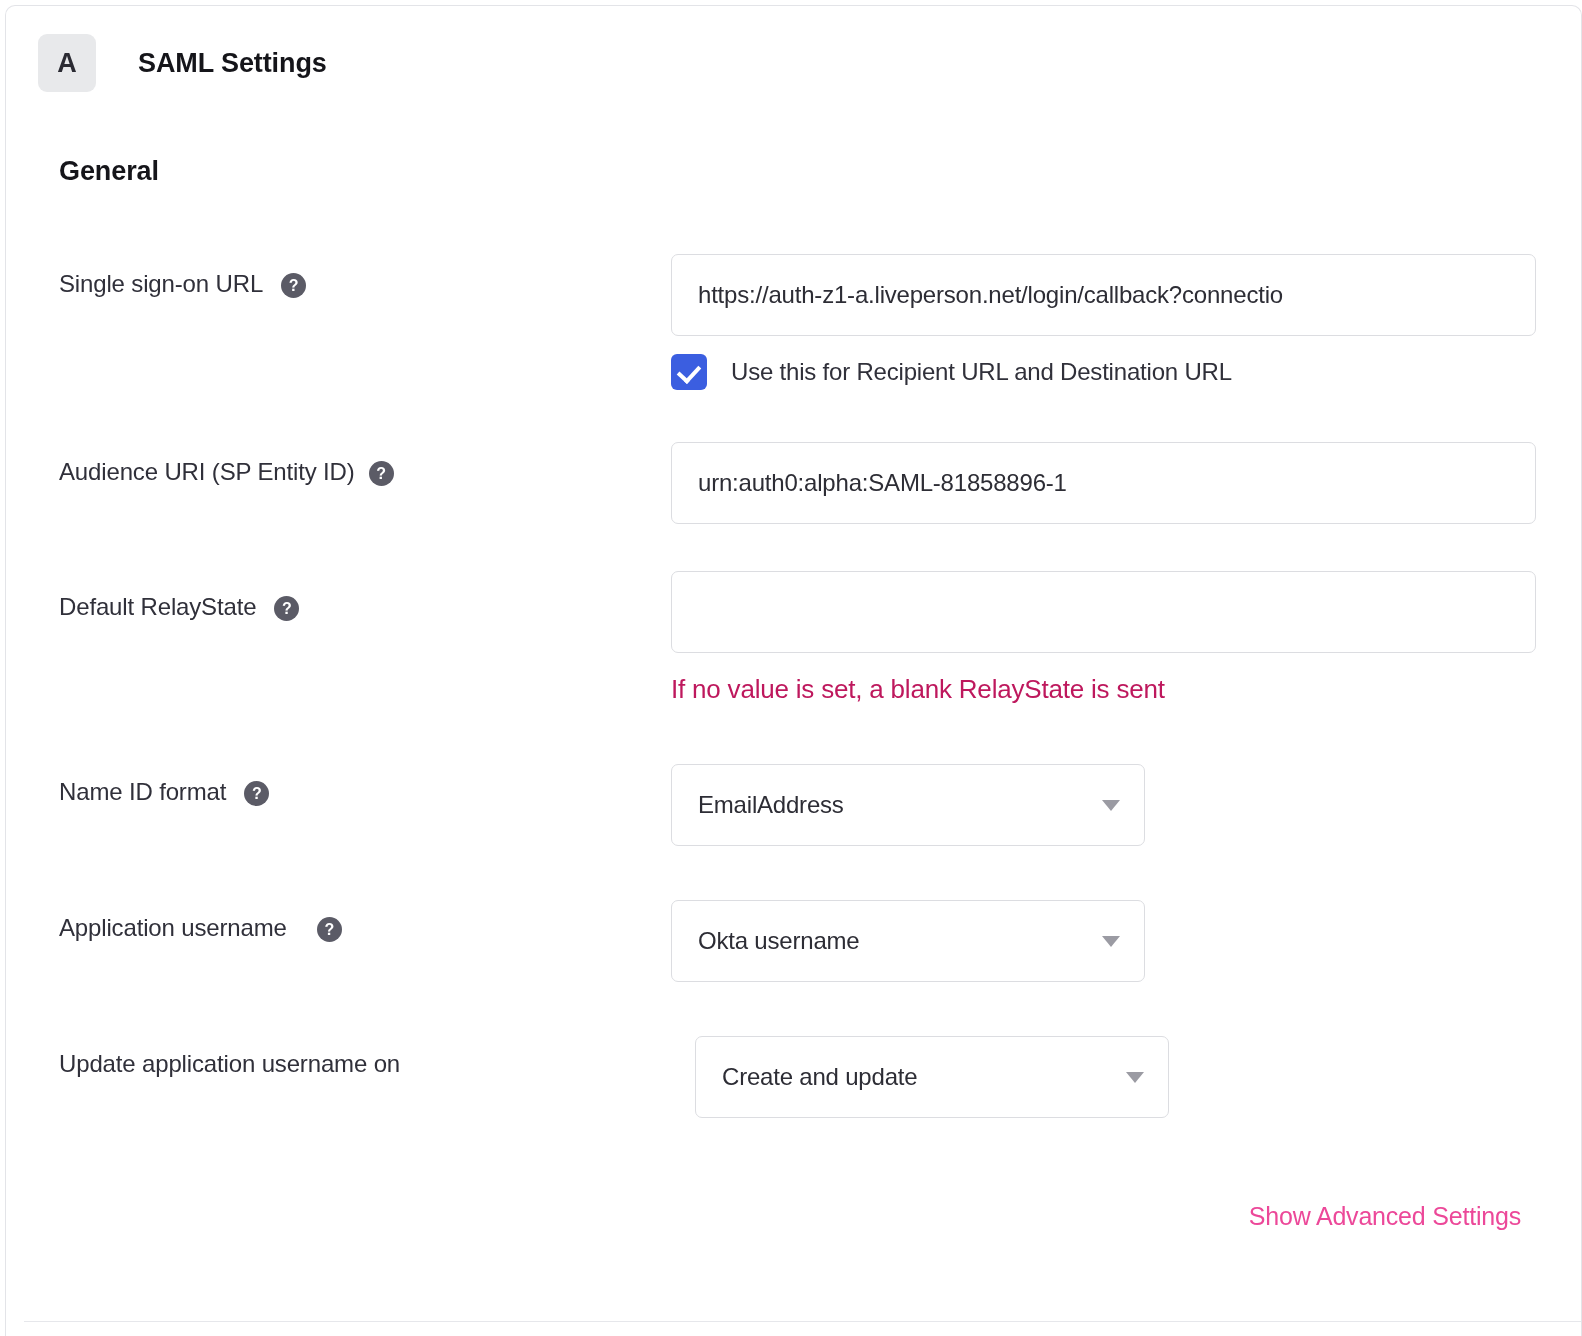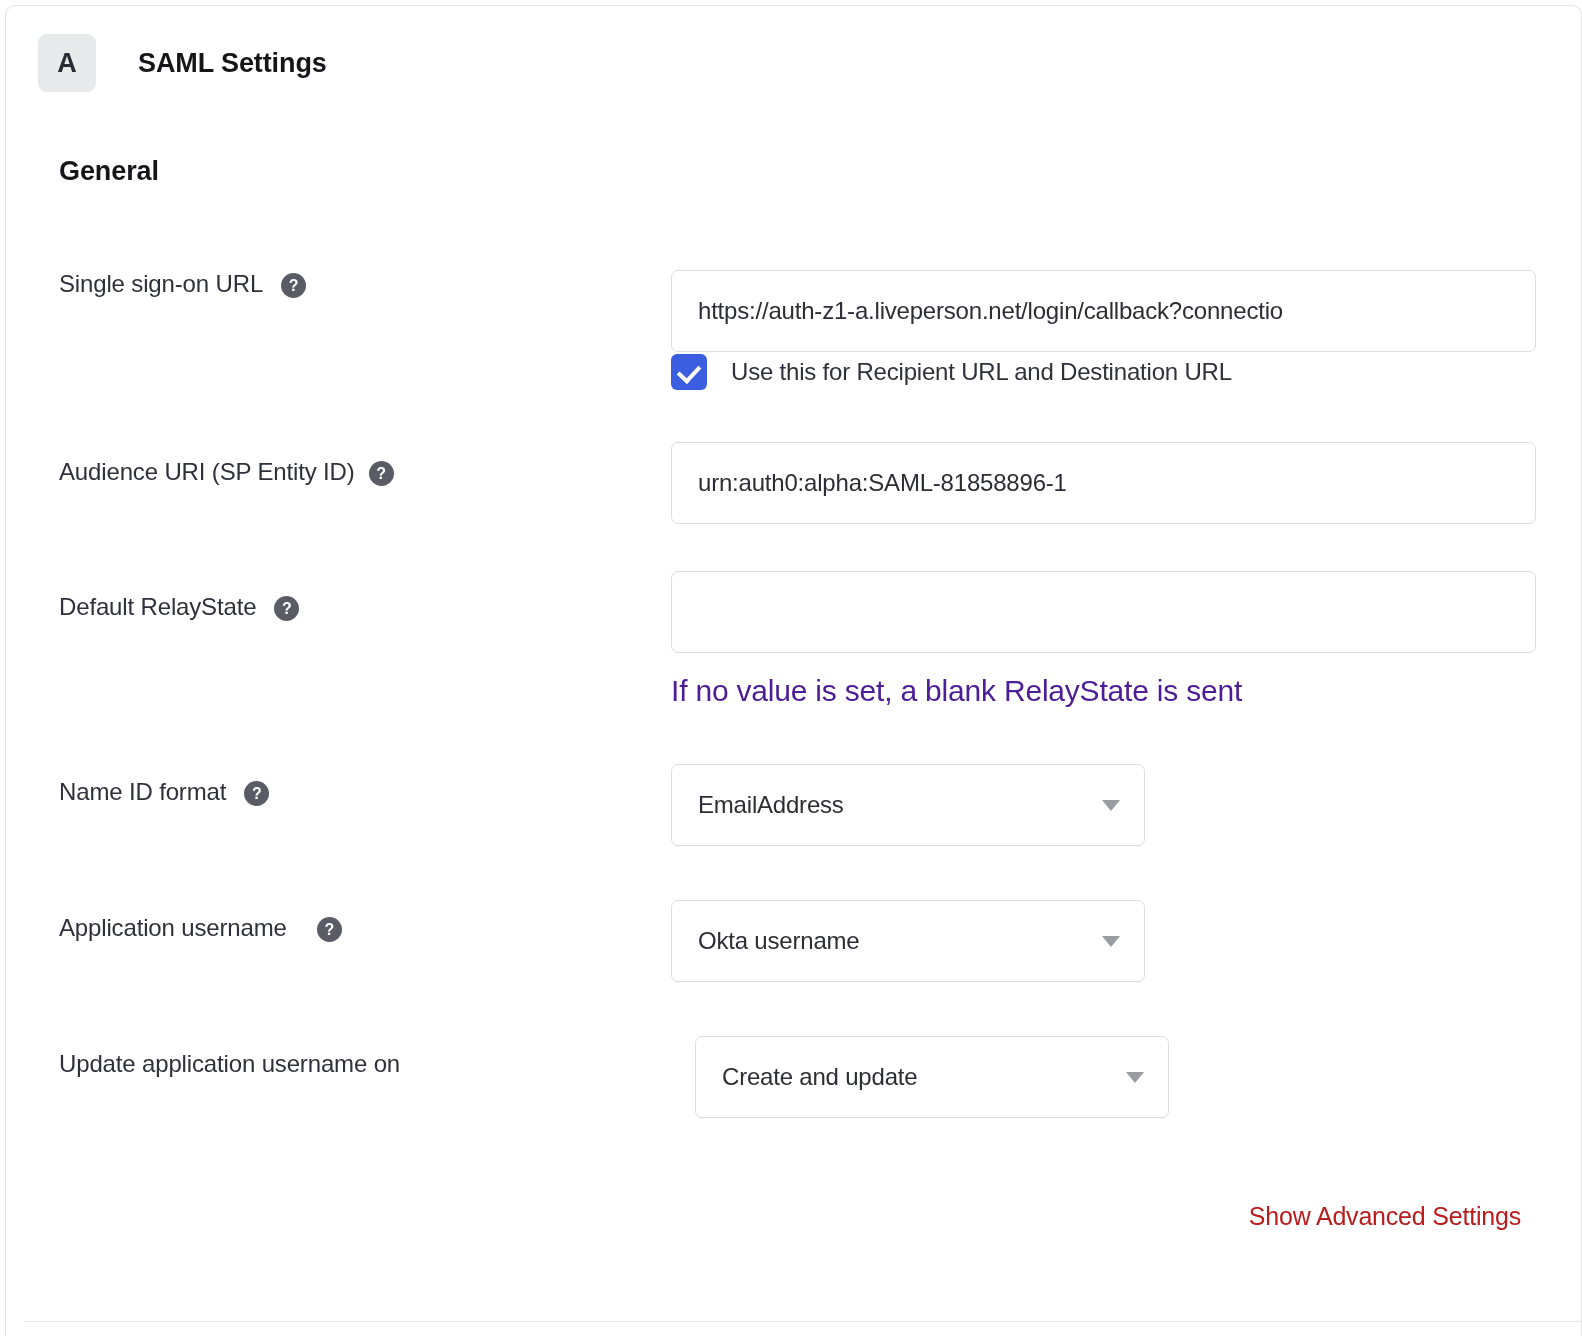--- a/index.html
+++ b/index.html
@@ -185,33 +185,33 @@
     margin-left: 24px;
     font-size: 24px;
     color: #30303a;
     letter-spacing: -0.2px;
     white-space: nowrap;
   }
 
   .hint {
     position: absolute;
     left: 665px;
-    font-size: 30px;
-    color: #4c1d95;
+    font-size: 26px;
+    color: #be185d;
     letter-spacing: -0.2px;
     white-space: nowrap;
   }
 
   
   .advanced-link {
     position: absolute;
     right: 60px;
     top: 1196px;
     font-size: 25px;
-    color: #b91c1c;
+    color: #ec4899;
     text-decoration: none;
     letter-spacing: -0.2px;
     cursor: pointer;
     white-space: nowrap;
     margin-left: 24px;
   }
 
   .divider {
     position: absolute;
     left: 18px;
@@ -235,21 +235,21 @@
 
   <div class="section-title">General</div>
 
   <div class="form">
 
     <div class="row">
       <div class="label" style="top:24px;">
         <span>Single sign-on URL</span>
         <span class="help-icon">?</span>
       </div>
-      <div class="field" style="top:8px;margin-top:16px;">
+      <div class="field" style="top:8px;">
         <input class="text-input" type="text" value="https://auth-z1-a.liveperson.net/login/callback?connectio" style="">
       </div>
       <div class="checkbox-line" style="top:108px;">
         <span class="checkbox"></span>
         <span class="checkbox-label">Use this for Recipient URL and Destination URL</span>
       </div>
     </div>
 
     <div class="row">
       <div class="label" style="top:212px;">

